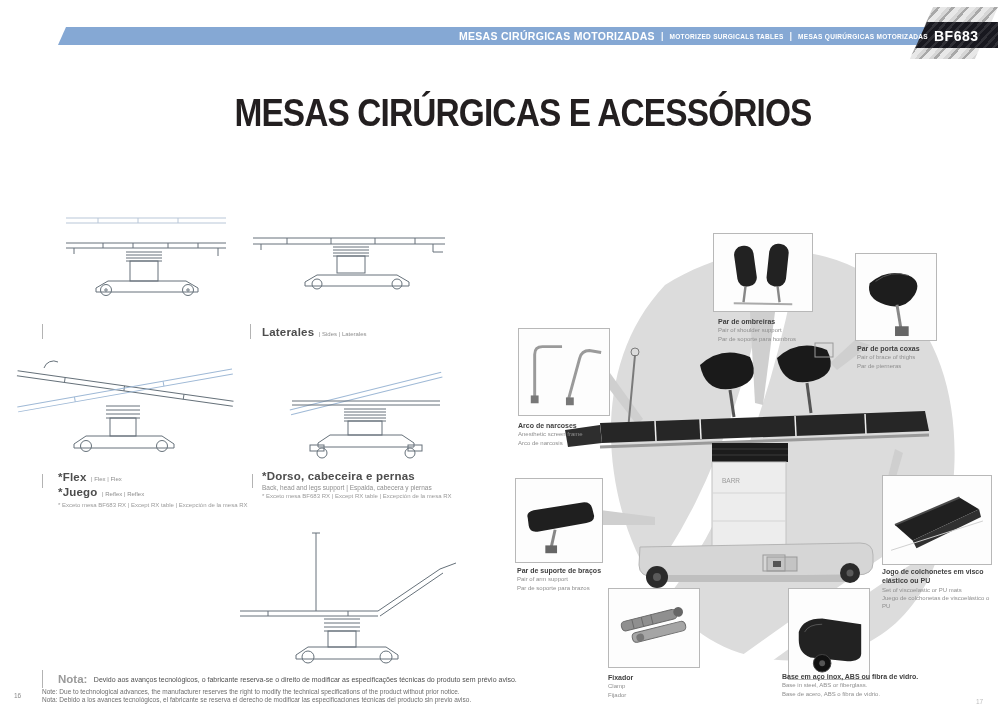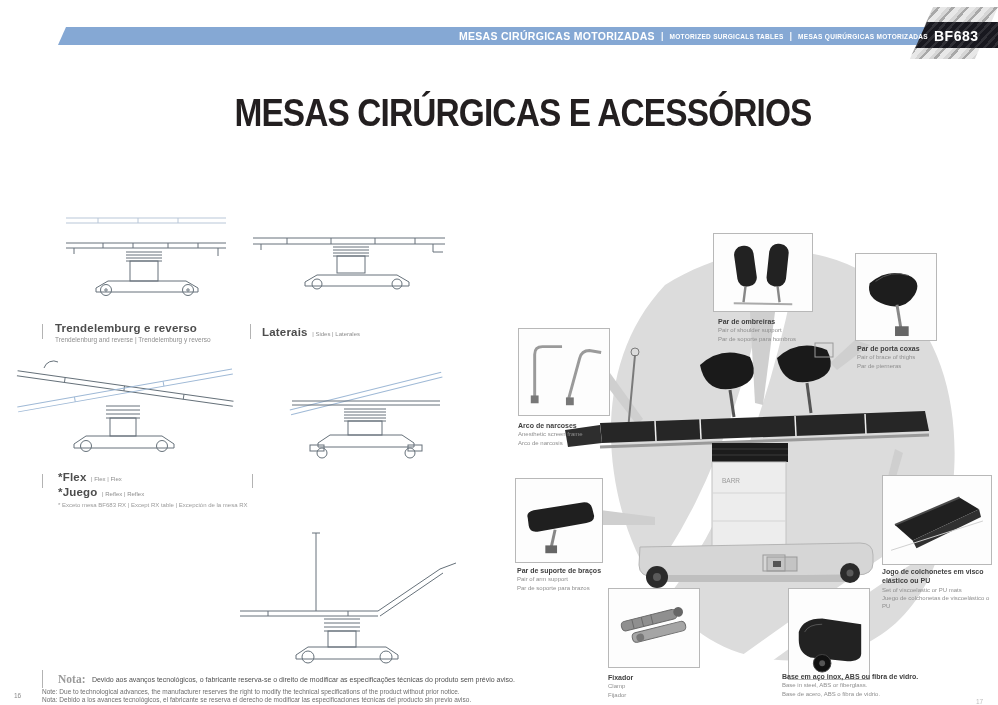--- a/index.html
+++ b/index.html
@@ -29,21 +29,21 @@
   .sec-note{font-size:6px;color:#9a9a9a;margin-top:2px;}
   .flex-line{line-height:12px;}
   
   .acc-pt{font-size:7px;font-weight:600;color:#3f3f3f;line-height:1.35;}
   .acc-sub{font-size:6px;color:#8f8f8f;line-height:1.35;}
   
   .photo-frame{background:#fdfdfd;border:1px solid #b8b8b8;box-sizing:border-box;z-index:4;}
   .photo-frame svg{display:block;width:100%;height:100%;}
   
   .note-line1{white-space:nowrap;}
-  .note-label{font-size:11.5px;font-weight:bold;color:#9a9a9a;margin-right:2px;vertical-align:-1px;font-family:Liberation Serif, serif;}
+  .note-label{font-size:11.5px;font-weight:bold;color:#9a9a9a;margin-right:2px;vertical-align:-1px;}
   .note-pt{font-size:7px;color:#4f4f4f;}
   .note-sub{font-size:6.5px;color:#6e6e6e;line-height:1.3;white-space:nowrap;}
   .pagenum{font-size:6.5px;color:#8a8a8a;}
   svg{overflow:visible;}
   .sketch{stroke:#66717a;stroke-width:1;fill:none;}
   .ghost{stroke:#b9c7d8;}
   .blue{stroke:#9fb9d6;}
 </style>
 </head>
 <body>
@@ -180,45 +180,46 @@
         <line x1="96" y1="104" x2="132" y2="104"></line>
         <line x1="96" y1="108" x2="132" y2="108"></line>
       <rect x="100" y="108" width="28" height="16"></rect>
       <path d="M80,124 L158,124 L170,132 L170,136 L68,136 L68,132 Z"></path>
       <circle cx="80" cy="134" r="6"></circle>
         <circle cx="158" cy="134" r="6"></circle>
     </g>
   </svg>
 
   <div class="abs vbar" style="left:42px;top:324px;height:15px;"></div>
-  <div class="abs" style="left:55px;top:322px;width:200px;">
-    <div class="sec-title">Trendelemburg e reverso</div>
-    <div class="sec-sub">Trendelenburg and reverse | Trendelemburg y reverso</div>
-  </div>
 
   <div class="abs vbar" style="left:250px;top:324px;height:15px;"></div>
   <div class="abs" style="left:262px;top:322px;width:200px;">
-    <span class="sec-title">Laterais</span>
+    <span class="sec-title">Laterales</span>
     <span class="sec-inline">| Sides | Laterales</span>
   </div>
 
   <div class="abs vbar" style="left:42px;top:474px;height:14px;"></div>
   <div class="abs" style="left:58px;top:470px;width:210px;">
     <div class="flex-line">
       <span class="sec-title">*Flex</span>
       <span class="sec-inline">| Flex | Flex</span>
     </div>
     <div class="flex-line">
       <span class="sec-title">*Juego</span>
       <span class="sec-inline">| Reflex | Reflex</span>
     </div>
     <div class="sec-note">* Exceto mesa BF683 RX | Except RX table | Excepción de la mesa RX</div>
   </div>
 
   <div class="abs vbar" style="left:252px;top:474px;height:14px;"></div>
+  <div class="abs" style="left:262px;top:470px;width:220px;">
+    <div class="sec-title">*Dorso, cabeceira e pernas</div>
+    <div class="sec-sub">Back, head and legs support | Espalda, cabecera y piernas</div>
+    <div class="sec-note">* Exceto mesa BF683 RX | Except RX table | Excepción de la mesa RX</div>
+  </div>
 
   <svg class="abs" style="left:505px;top:225px;z-index:1;" width="493" height="468" viewBox="0 0 493 468">
     <path d="M160,60 C240,10 330,15 390,70 C440,115 455,190 448,260 C440,340 410,410 330,430 C250,448 190,420 150,360 C105,295 75,150 160,60 Z" fill="#dcdcdc"></path>
     <path d="M80,440 C180,360 240,230 275,60" stroke="#ffffff" stroke-width="26" fill="none"></path>
     <path d="M200,470 C300,400 390,330 470,290" stroke="#ffffff" stroke-width="22" fill="none"></path>
 
     <g fill="#cfcfcf">
       <polygon points="245,87 270,87 258,180 250,178"></polygon>
       <polygon points="350,115 365,120 332,145 325,138"></polygon>
       <polygon points="377,275 377,300 398,228 390,224"></polygon>

